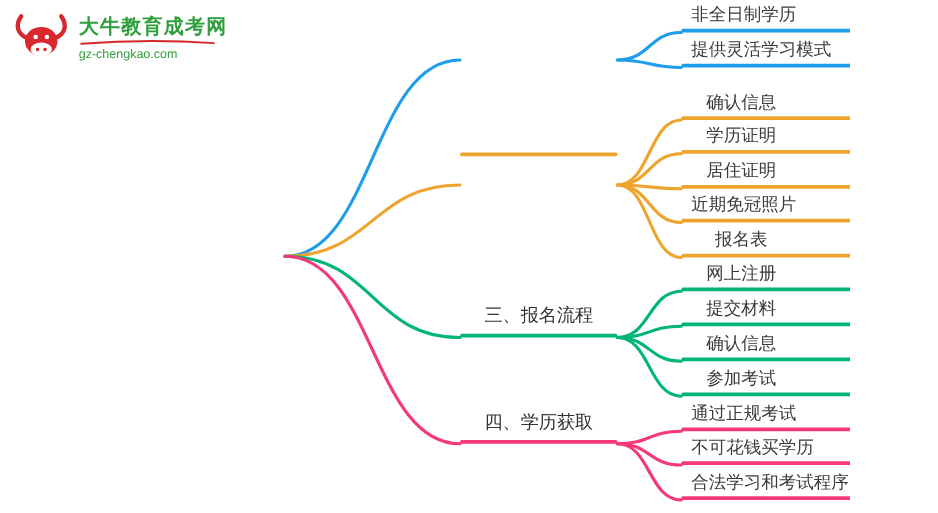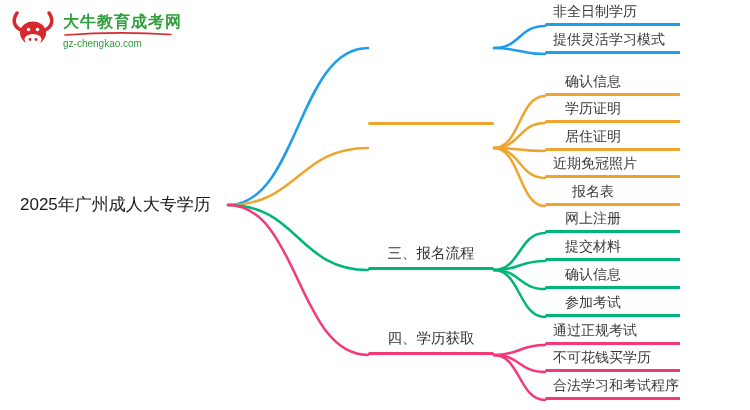--- a/index.html
+++ b/index.html
@@ -84,21 +84,20 @@
     </svg>
     <div class="logo-txt">
       <span class="logo-title">大牛教育成考网</span>
       <svg width="110" height="5" viewBox="0 0 110 5">
         <path d="M2 4 Q55 0 108 3.5" fill="none" stroke="#d9272e" stroke-width="1.6" stroke-linecap="round"></path>
       </svg>
       <span class="logo-url">gz-chengkao.com</span>
     </div>
   </div>
 
-  <div class="root">2025年广州成人大专学历</div>
 
   <div class="branch c2" style="top:122px">
     <i class="u"></i>
   </div>
   <div class="branch c3" style="top:244px">
     <span class="t">三、报名流程</span>
     <i class="u"></i>
   </div>
   <div class="branch c4" style="top:329px">
     <span class="t">四、学历获取</span>

